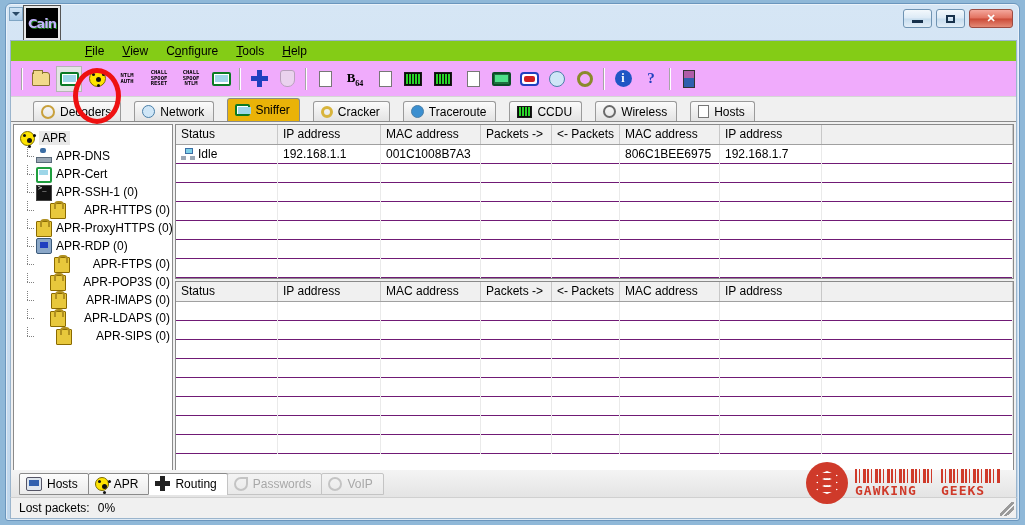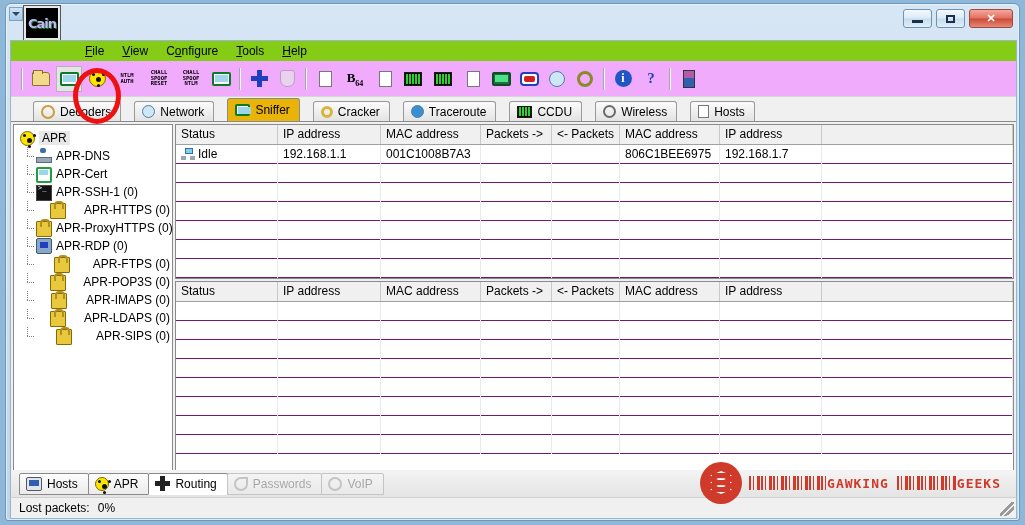--- a/index.html
+++ b/index.html
@@ -410,21 +410,21 @@
   }
   #wm-logo .stack span {
     position: absolute; left: 0; width: 22px; height: 9px;
     border: 2px solid #fff; transform: skewY(0deg);
     clip-path: polygon(50% 0, 100% 50%, 50% 100%, 0 50%);
     background: #cf3a2a;
   }
   #wm-logo .stack span:nth-child(1){ top: -1px; }
   #wm-logo .stack span:nth-child(2){ top: 6px; }
   #wm-logo .stack span:nth-child(3){ top: 13px; }
-  .wm-word { display: flex; flex-direction: row; align-items: flex-start; }
+  .wm-word { display: flex; flex-direction: column; align-items: flex-start; }
   .wm-bars {
     height: 14px; width: 100%;
     background: repeating-linear-gradient(to right,
       #cf3a2a 0 2px, transparent 2px 4px, #cf3a2a 4px 5px, transparent 5px 8px,
       #cf3a2a 8px 11px, transparent 11px 12px);
   }
   .wm-text {
     font-family: "DejaVu Sans Mono", monospace;
     font-size: 13px; font-weight: bold; color: #cf3a2a; letter-spacing: 1px;
     line-height: 15px;

